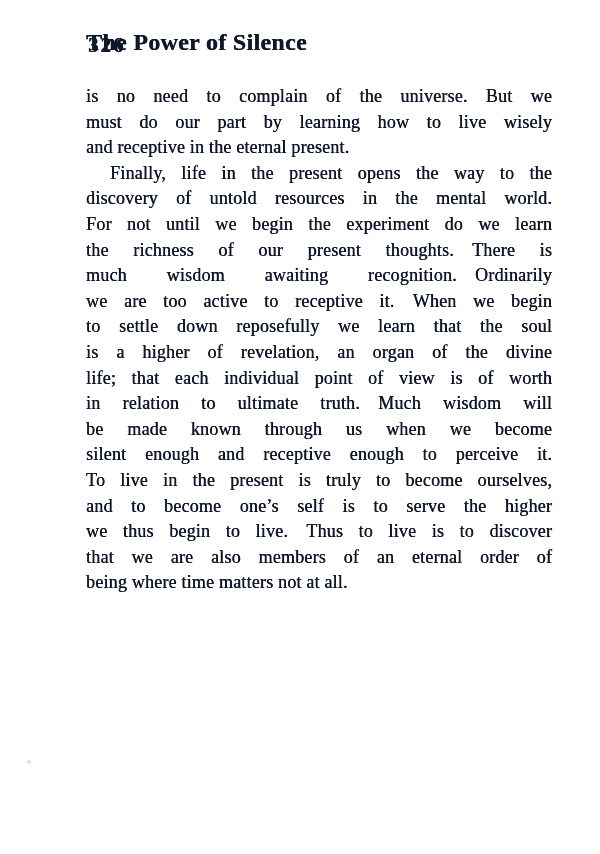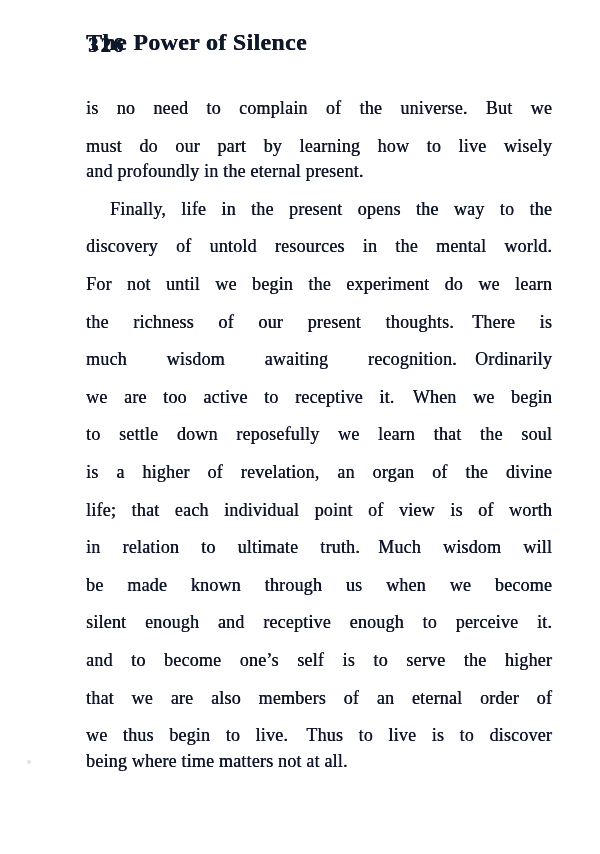--- a/index.html
+++ b/index.html
@@ -55,21 +55,20 @@
     font-size: 18px;
     line-height: 25.6px;
     letter-spacing: 0.2px;
     white-space: nowrap;
     text-shadow: 0.35px 0 0 currentColor;
   }
   .line.j {
     white-space: normal;
     text-align: justify;
     text-align-last: justify;
-    margin-top: 12px;
   }
   .line.ind {
     text-indent: 24px;
   }
   
   .speck {
     position: absolute;
     left: 27px;
     top: 760px;
     width: 4px;
@@ -85,34 +84,35 @@
 <div class="page">
 
   <header class="running-head">
     <span class="pagenum">326</span>
     <span class="head-title">The Power of Silence</span>
   </header>
 
   <main class="text-block">
       <div class="line j">is no need to complain of the universe. But we</div>
       <div class="line j">must do our part by learning how to live wisely</div>
-      <div class="line">and profoundly in the eternal present.</div>
+      <div class="line">and receptive in the eternal present.</div>
       <div class="line j ind">Finally, life in the present opens the way to the</div>
       <div class="line j">discovery of untold resources in the mental world.</div>
       <div class="line j">For not until we begin the experiment do we learn</div>
       <div class="line j">the richness of our present thoughts. There is</div>
       <div class="line j">much wisdom awaiting recognition. Ordinarily</div>
       <div class="line j">we are too active to receptive it. When we begin</div>
       <div class="line j">to settle down reposefully we learn that the soul</div>
       <div class="line j">is a higher of revelation, an organ of the divine</div>
       <div class="line j">life; that each individual point of view is of worth</div>
       <div class="line j">in relation to ultimate truth. Much wisdom will</div>
       <div class="line j">be made known through us when we become</div>
       <div class="line j">silent enough and receptive enough to perceive it.</div>
+      <div class="line j">To live in the present is truly to become ourselves,</div>
       <div class="line j">and to become one’s self is to serve the higher</div>
+      <div class="line j">we thus begin to live. Thus to live is to discover</div>
       <div class="line j">that we are also members of an eternal order of</div>
-      <div class="line j">we thus begin to live. Thus to live is to discover</div>
       <div class="line">being where time matters not at all.</div>
     </main>
 
   <div class="speck"></div>
 
 </div>
 
 </body></html>

